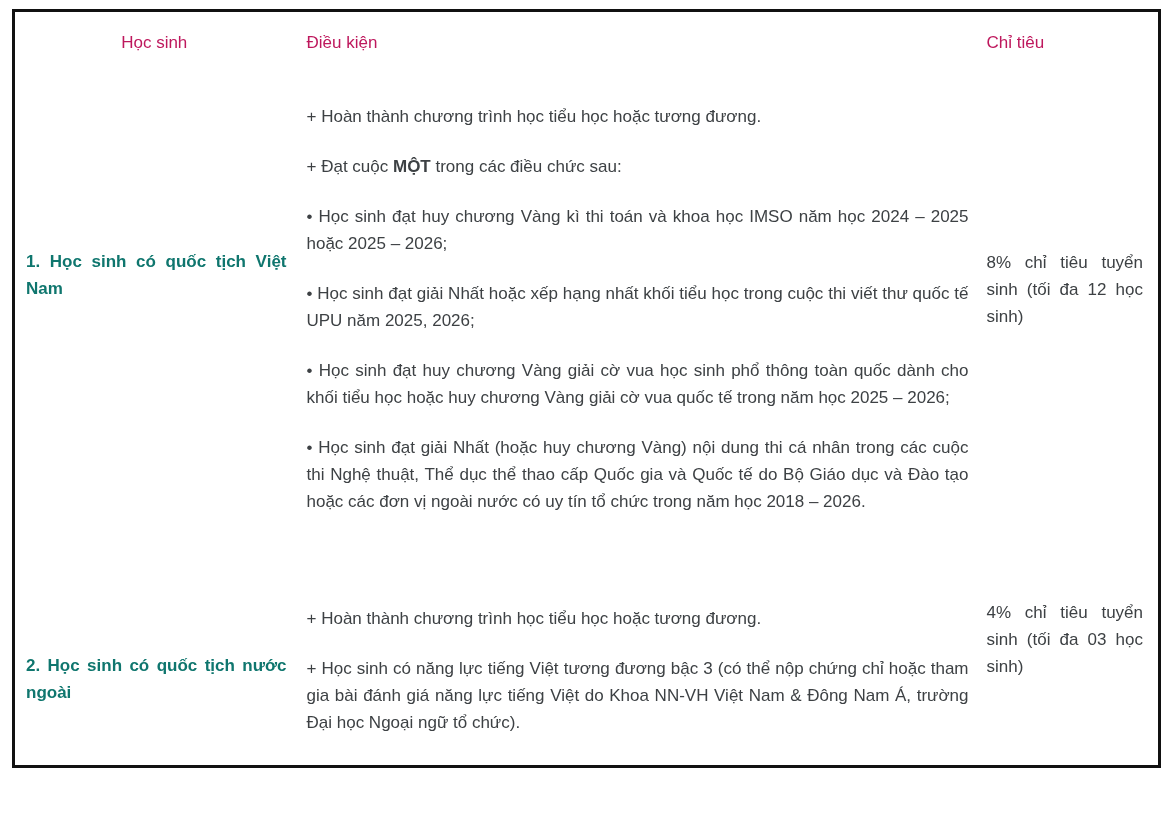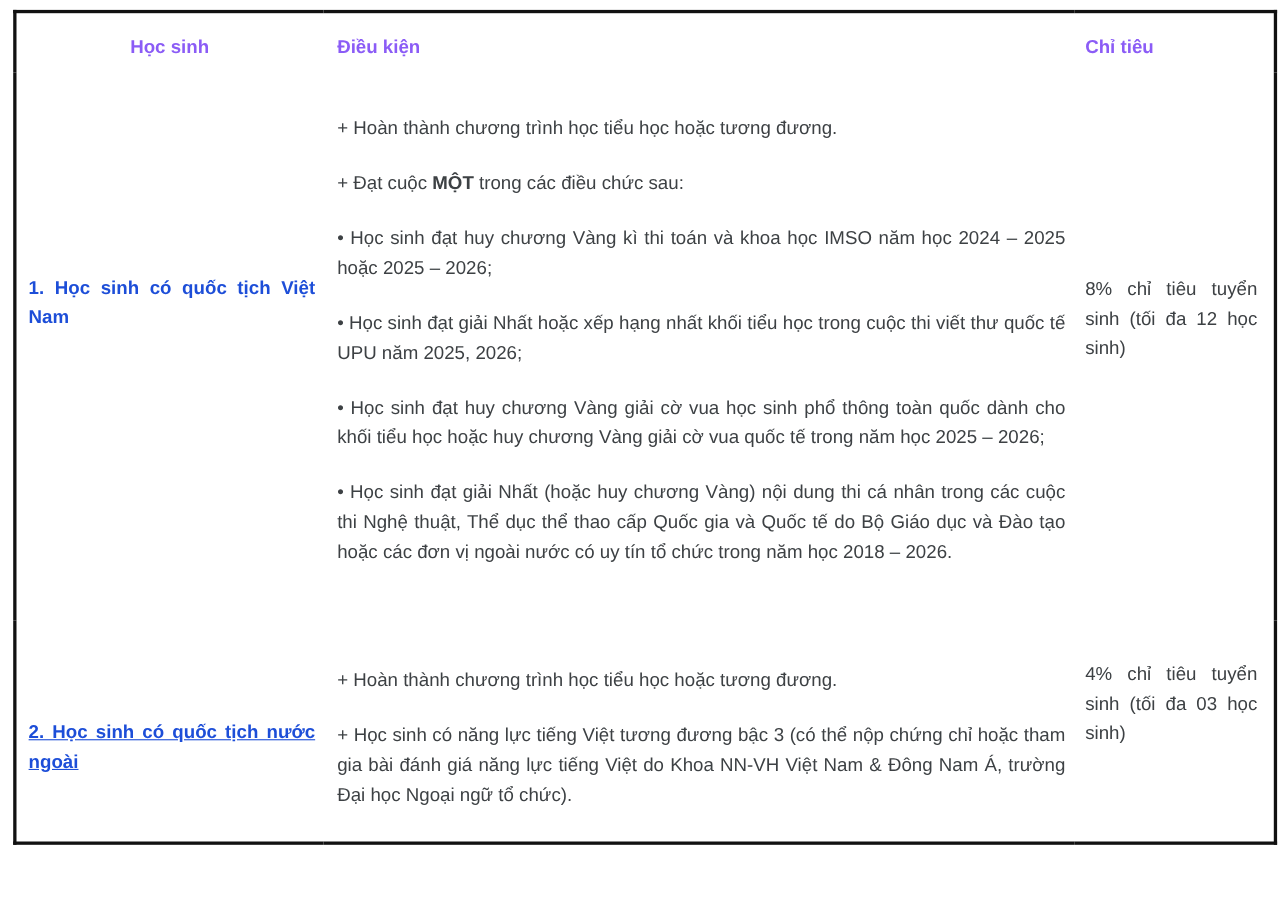--- a/index.html
+++ b/index.html
@@ -27,47 +27,47 @@
     table-layout: fixed;
     border: 3px solid #111111;
     color: #3d4144;
     font-size: 17px;
   }
   col.c1 { width: 280px; }
   col.c2 { width: 683px; }
   col.c3 { width: 183px; }
 
   th {
-    font-weight: bold;
+    font-weight: normal;
     line-height: 27px;
     padding: 17px 0 10px 0;
     vertical-align: top;
-    color: #8b5cf6;
+    color: #be185d;
   }
   th.h-student { text-align: center; }
   th.h-cond    { text-align: left; padding-left: 13px; }
   th.h-quota   { text-align: left; padding-left: 10px; margin-top: 45px; }
 
   td {
     vertical-align: top;
     line-height: 27px;
     text-align: justify;
   }
   td p { margin: 0 0 23px 0; }
   td p:last-child { margin-bottom: 0; }
 
-  .cell-student { font-weight: bold; color: #1d4ed8; }
+  .cell-student { font-weight: bold; color: #0f766e; }
 
   
   .r1 .cell-student { padding: 182px 7px 0 11px; }
   .r1 .cell-cond    { padding: 37px 8px 49px 13px; }
   .r1 .cell-quota   { padding: 183px 15px 0 10px; }
 
   
-  .r2 .cell-student { padding: 88px 7px 0 11px; text-decoration: underline; }
+  .r2 .cell-student { padding: 88px 7px 0 11px; }
   .r2 .cell-cond    { padding: 41px 8px 29px 13px; }
   .r2 .cell-quota   { padding: 35px 15px 0 10px; }
 
   strong.inline-bold { font-weight: bold; }
 </style>
 </head>
 <body>
 
 <div class="page">
   <div class="table-wrap">

